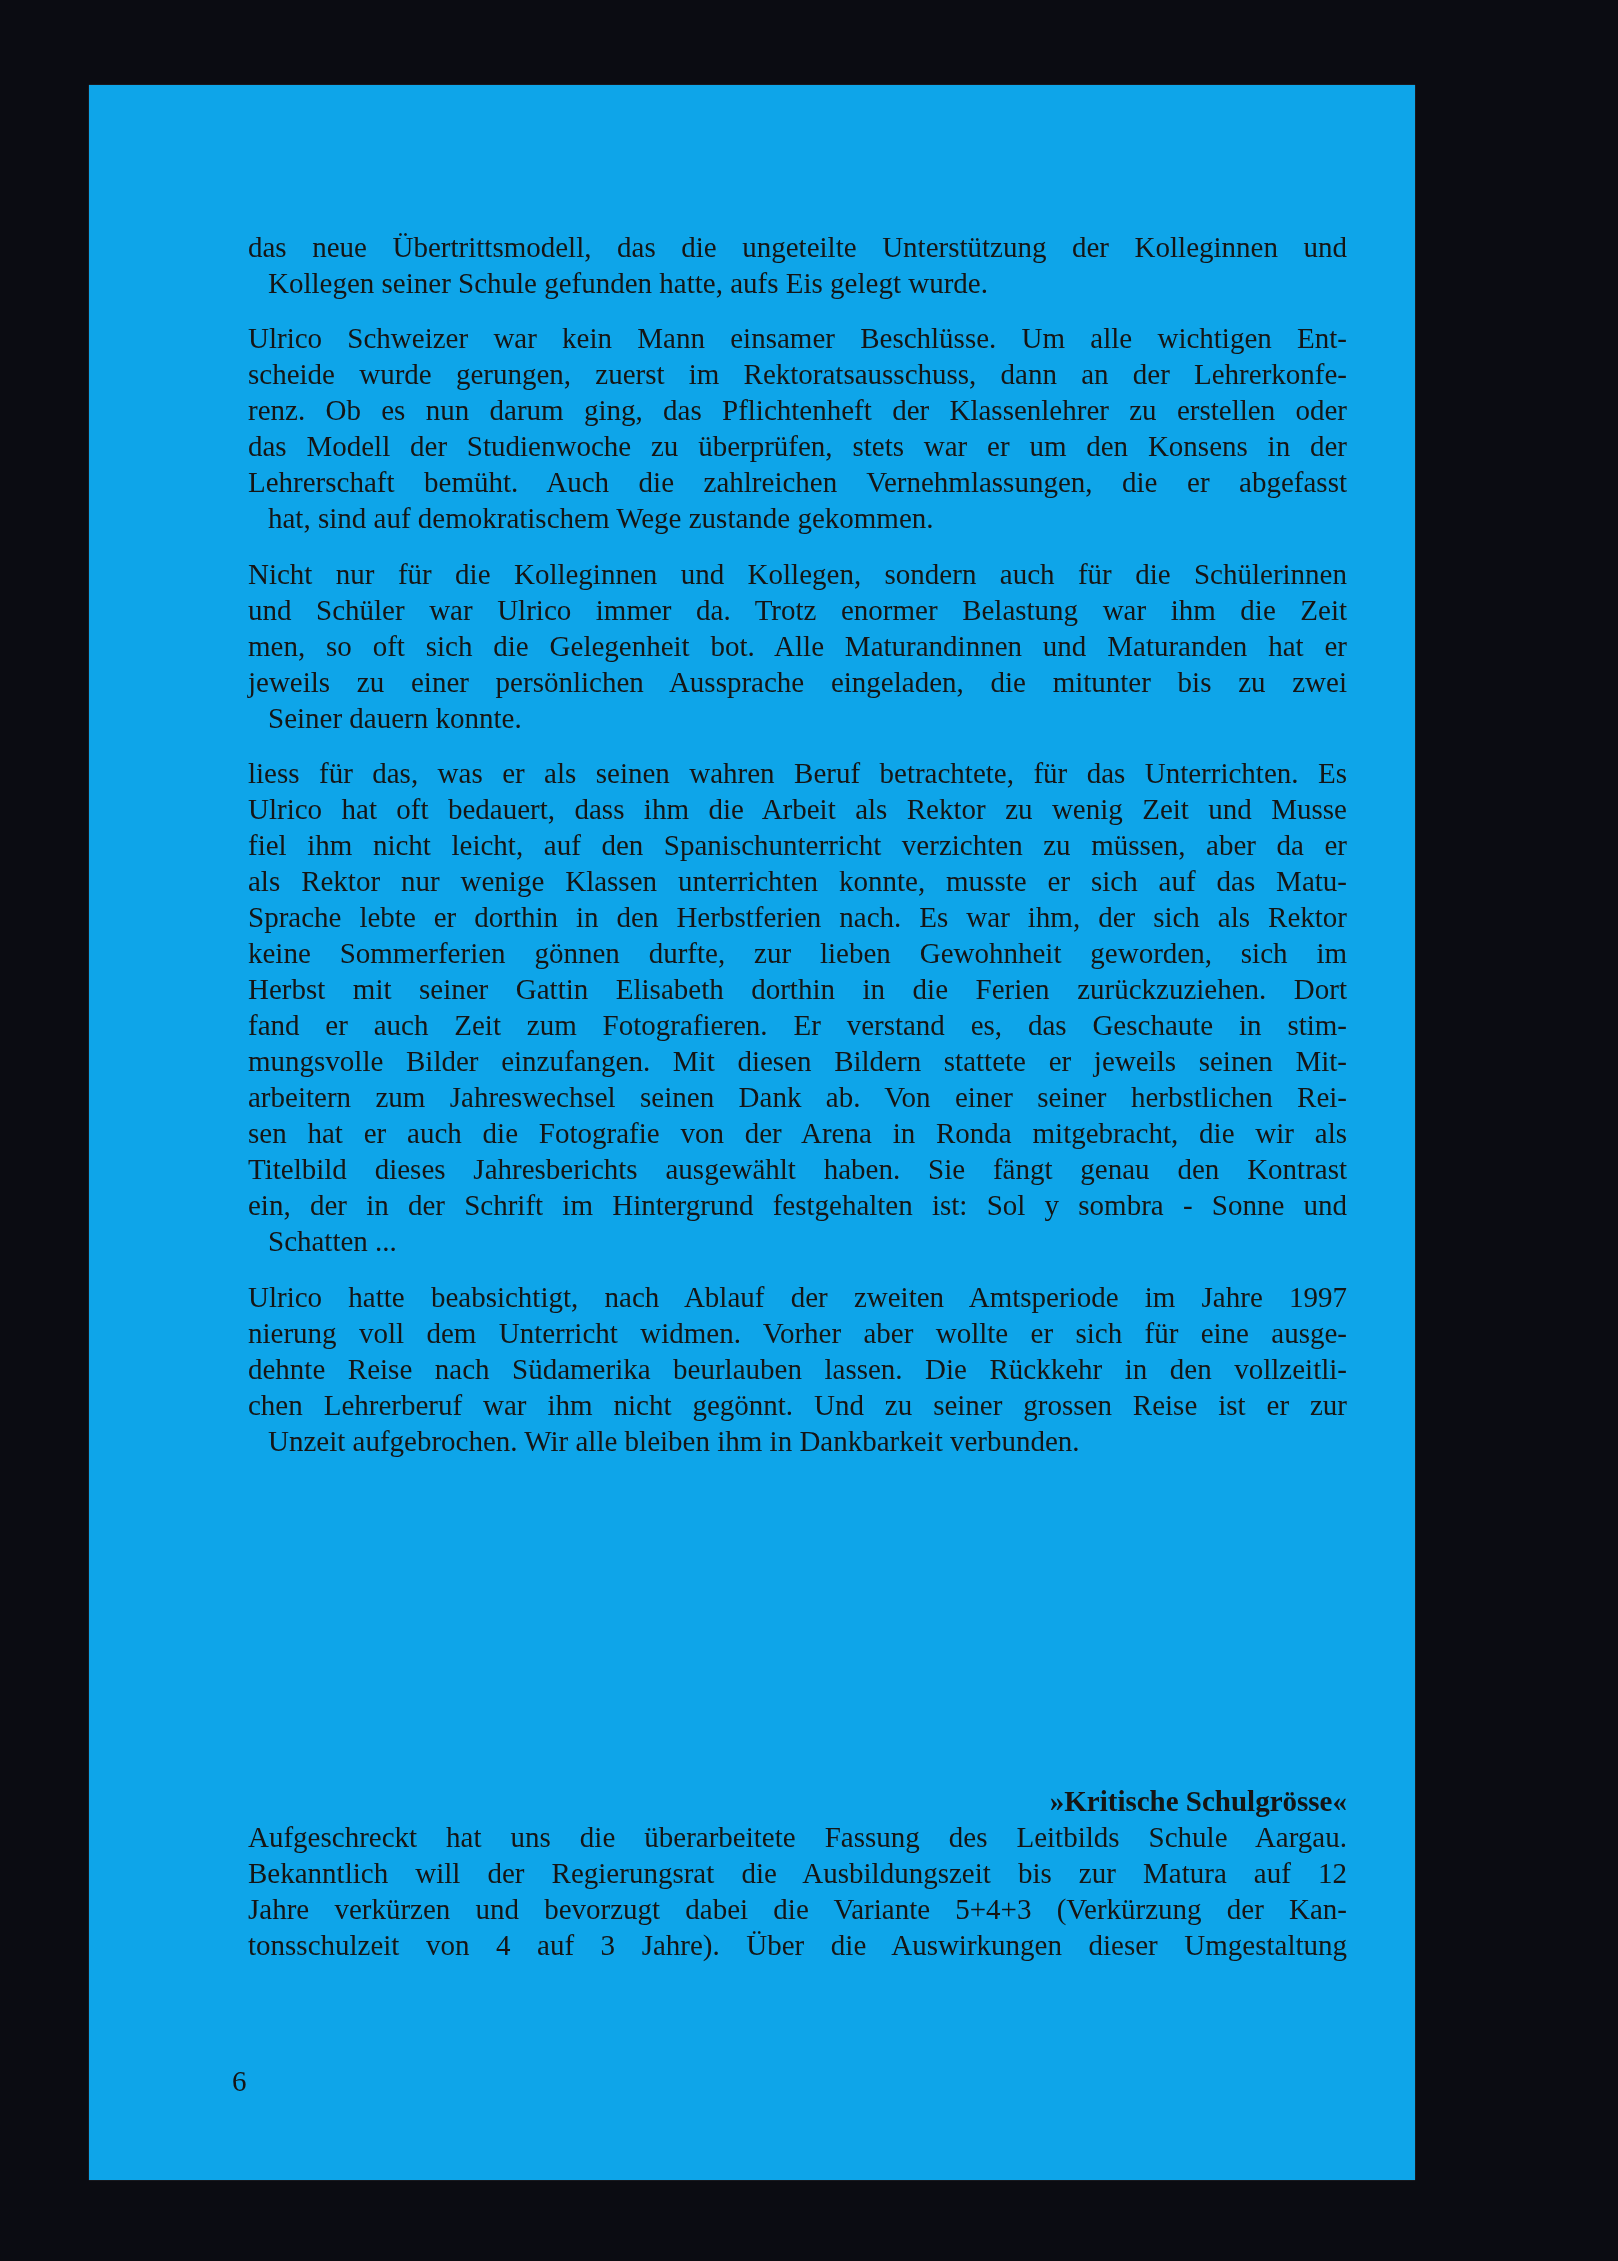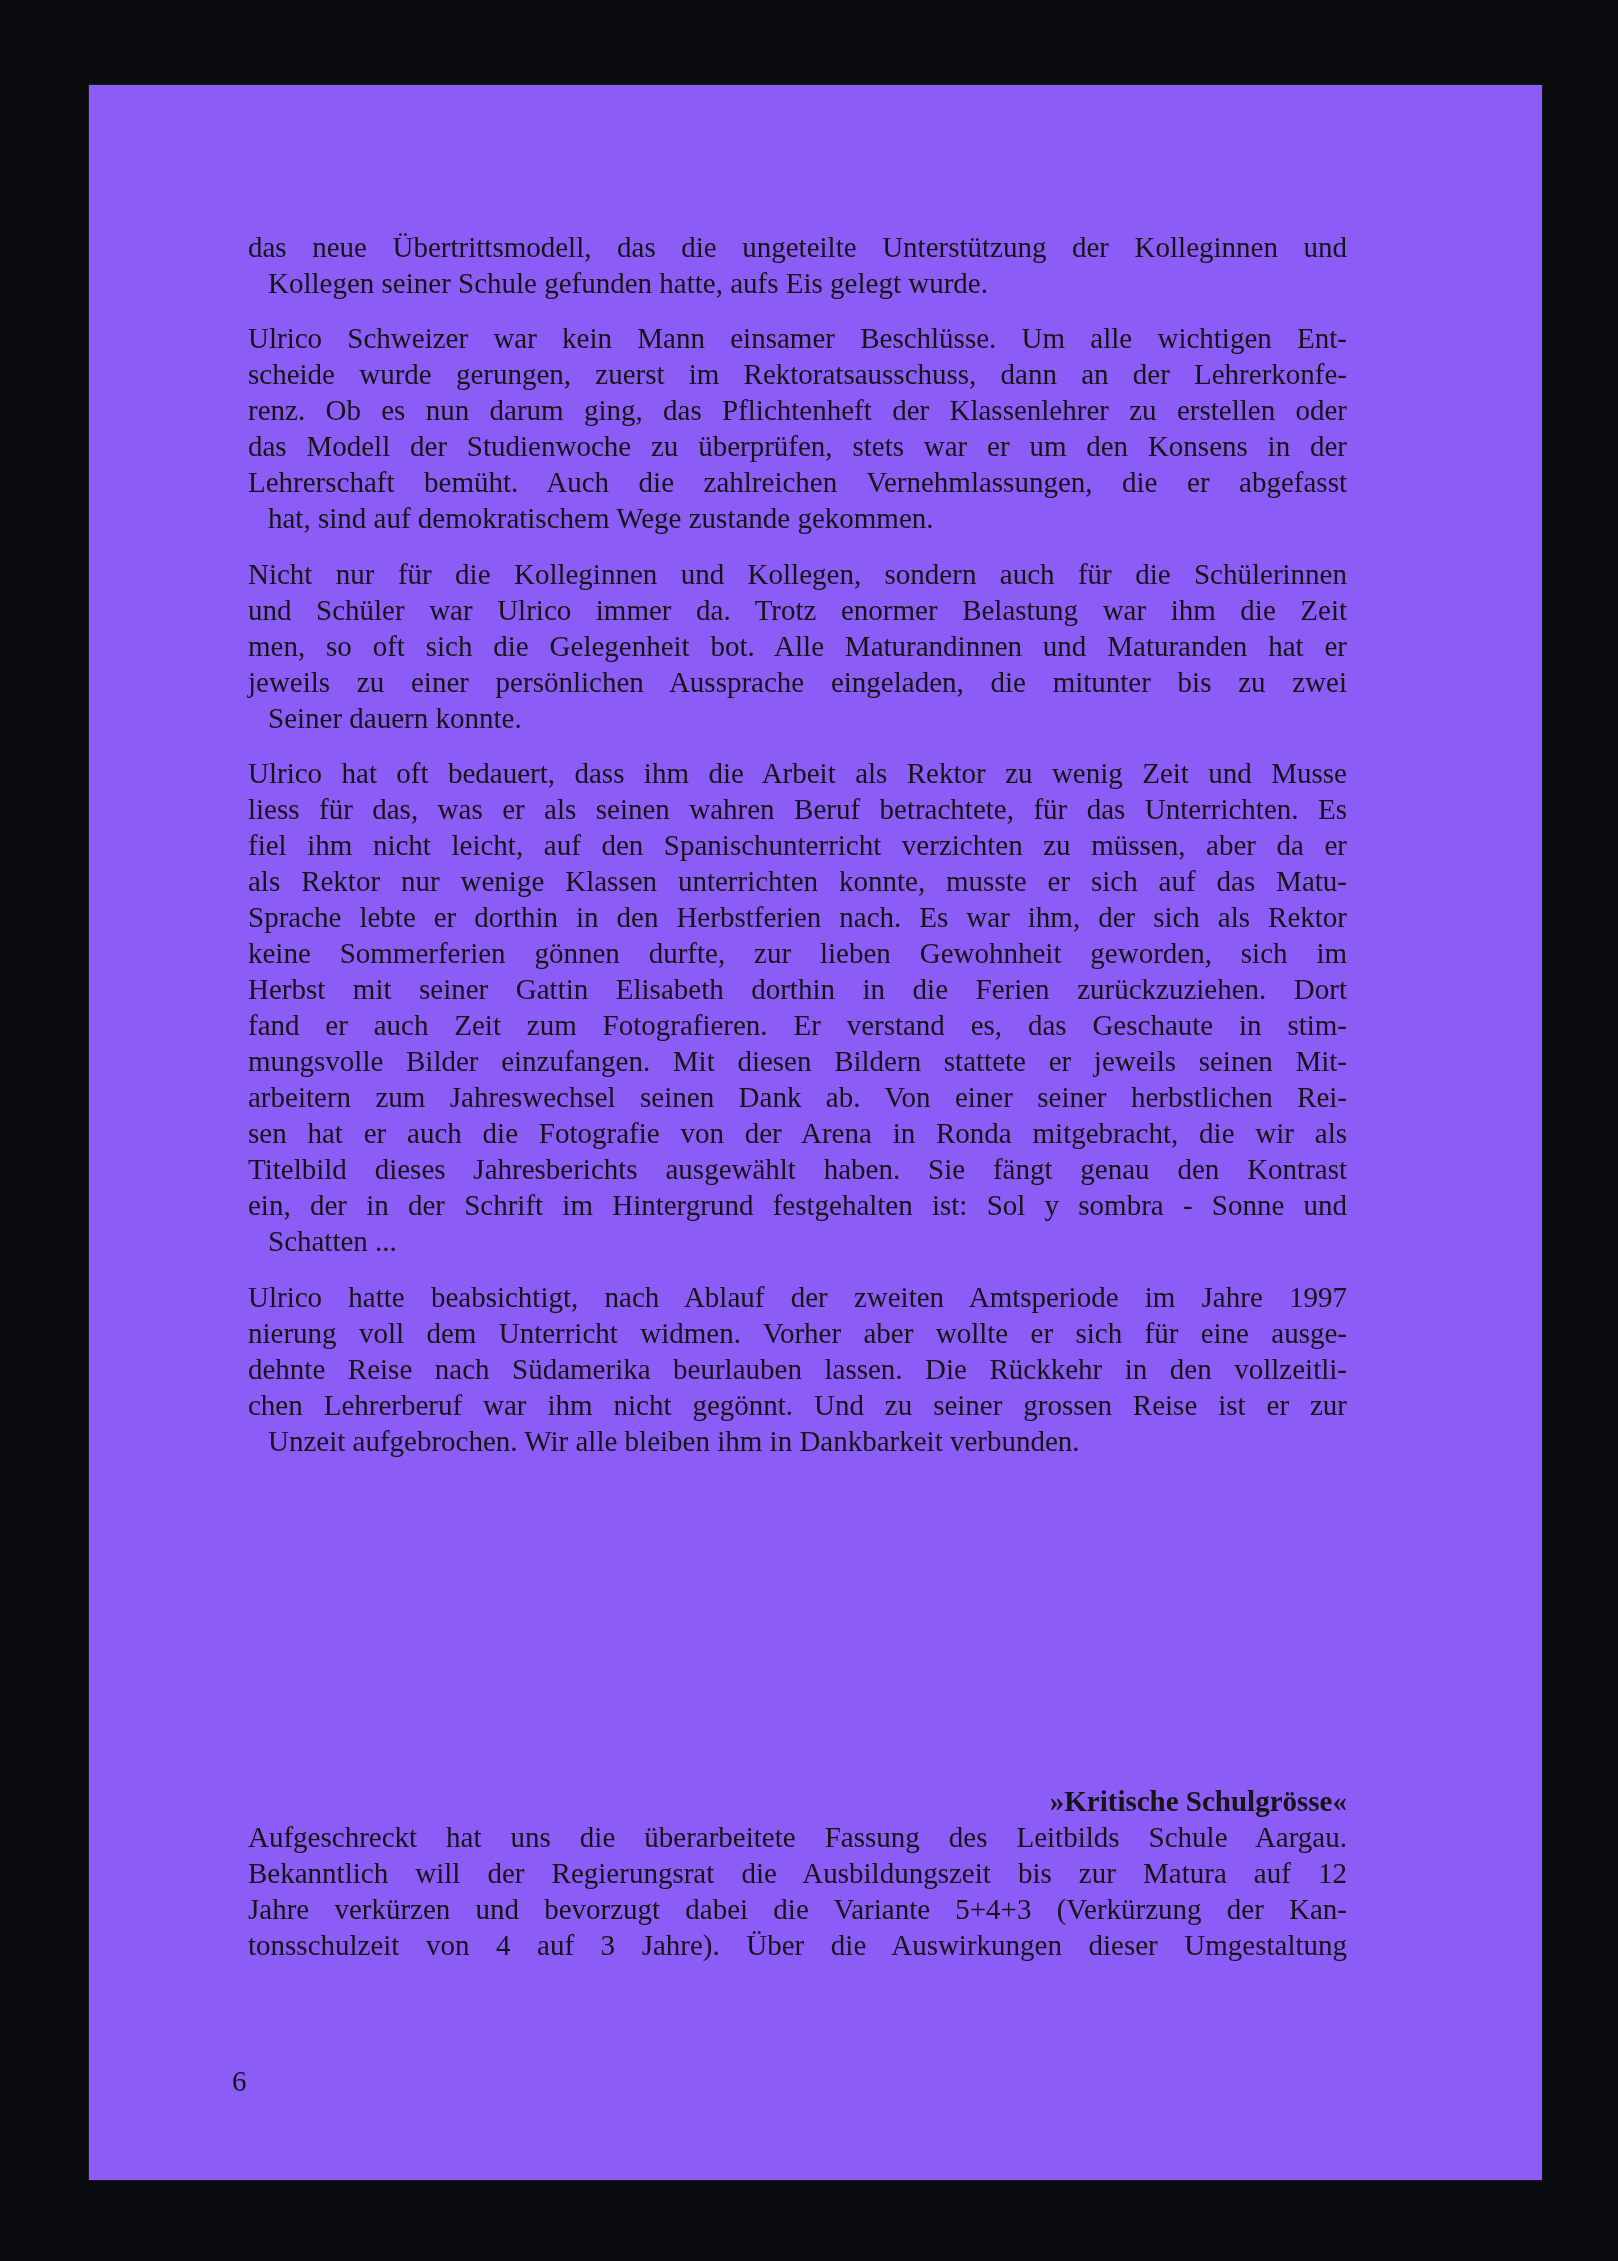--- a/index.html
+++ b/index.html
@@ -5,22 +5,22 @@
   html, body { margin: 0; padding: 0; }
   body {
     width: 1619px; height: 2261px;
     background: #0b0c12;
     position: relative; overflow: hidden;
     font-family: "Liberation Serif", "DejaVu Serif", serif;
   }
   .page {
     position: absolute;
     left: 89px; top: 85px;
-    width: 1453px; height: 2095px;
-    background: #8b5cf6;
+    width: 1326px; height: 2095px;
+    background: #0ea5e9;
     box-shadow: 0 0 0.8px #888;
   }
   .text-column {
     position: absolute;
     left: 159px; top: 144px;
     width: 1099px;
     color: #151515;
     font-size: 29px;
   }
   .para { margin: 0 0 19.4px 0; }
@@ -67,22 +67,22 @@
 
     <p class="para">
       <span class="line">Nicht nur für die Kolleginnen und Kollegen, sondern auch für die Schülerinnen</span>
       <span class="line">und Schüler war Ulrico immer da. Trotz enormer Belastung war ihm die Zeit</span>
       <span class="line">men, so oft sich die Gelegenheit bot. Alle Maturandinnen und Maturanden hat er</span>
       <span class="line">jeweils zu einer persönlichen Aussprache eingeladen, die mitunter bis zu zwei</span>
       <span class="line last">Seiner dauern konnte.</span>
     </p>
 
     <p class="para">
+      <span class="line">liess für das, was er als seinen wahren Beruf betrachtete, für das Unterrichten. Es</span>
       <span class="line">Ulrico hat oft bedauert, dass ihm die Arbeit als Rektor zu wenig Zeit und Musse</span>
-      <span class="line">liess für das, was er als seinen wahren Beruf betrachtete, für das Unterrichten. Es</span>
       <span class="line">fiel ihm nicht leicht, auf den Spanischunterricht verzichten zu müssen, aber da er</span>
       <span class="line">als Rektor nur wenige Klassen unterrichten konnte, musste er sich auf das Matu-</span>
       <span class="line">Sprache lebte er dorthin in den Herbstferien nach. Es war ihm, der sich als Rektor</span>
       <span class="line">keine Sommerferien gönnen durfte, zur lieben Gewohnheit geworden, sich im</span>
       <span class="line">Herbst  mit seiner Gattin Elisabeth dorthin in die Ferien zurückzuziehen. Dort</span>
       <span class="line">fand er auch Zeit zum Fotografieren. Er verstand es, das Geschaute in stim-</span>
       <span class="line">mungsvolle Bilder einzufangen. Mit diesen Bildern stattete er jeweils seinen Mit-</span>
       <span class="line">arbeitern zum Jahreswechsel seinen Dank ab. Von einer seiner herbstlichen Rei-</span>
       <span class="line">sen hat er auch die Fotografie von der Arena in Ronda mitgebracht, die wir als</span>
       <span class="line">Titelbild dieses Jahresberichts ausgewählt haben. Sie fängt genau den Kontrast</span>

